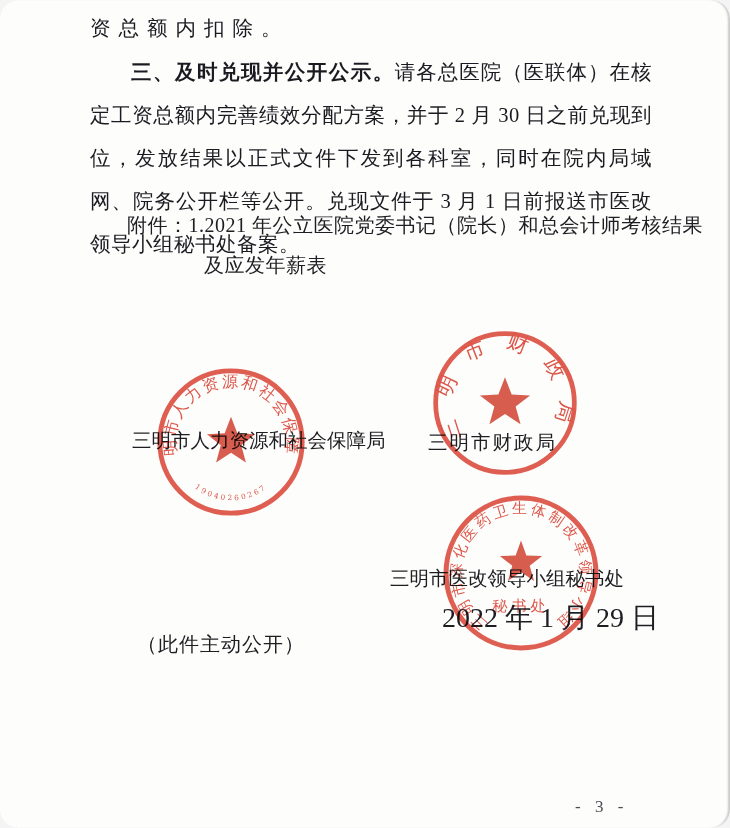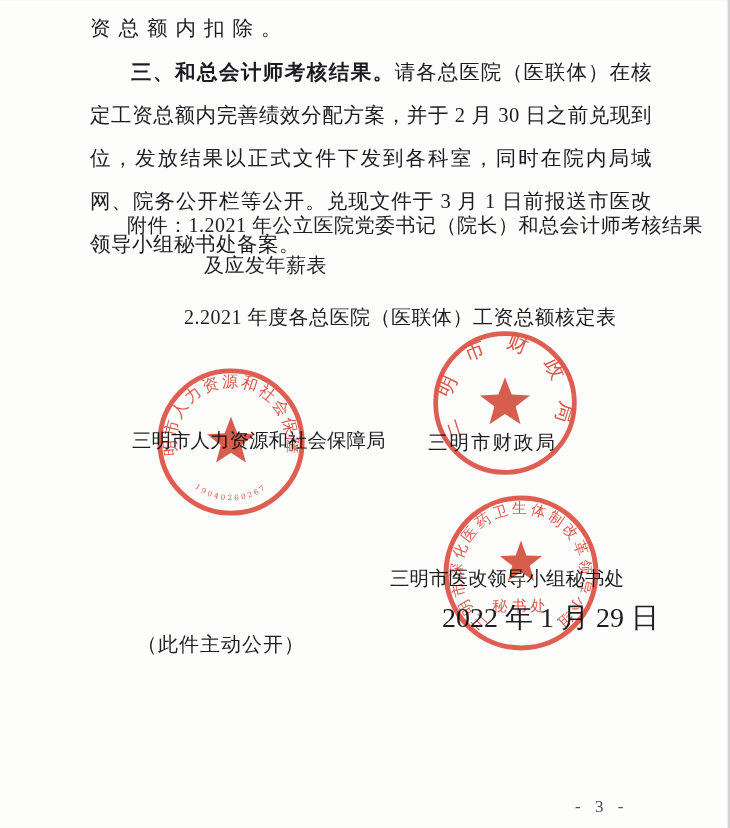--- a/index.html
+++ b/index.html
@@ -7,20 +7,21 @@
     width:730px;height:828px;
     background:#f4f4f4;
     font-family:"Liberation Serif","DejaVu Serif",serif;
   }
   .page{
     position:relative;
     width:730px;height:828px;
     background:#fdfdfc;
     overflow:hidden;
     box-shadow:inset -3px 0 2px -1px #c9c9c9;
+    border-radius:19px;
   }
   .txt{position:absolute;color:#1d1d22;white-space:nowrap;}
   .body-flow{
     position:absolute;left:90px;top:7px;width:562px;
     font-size:20.5px;line-height:43px;color:#1a1a20;
   }
   .carryover{letter-spacing:8px;}
   .para{margin:0;text-indent:2em;text-align:justify;letter-spacing:0.5px;}
   .para .lead{
     font-family:"Liberation Sans","DejaVu Sans",sans-serif;
@@ -39,26 +40,25 @@
   }
   .seal text{font-family:"DejaVu Serif","Liberation Serif",serif;}
 </style>
 </head>
 <body>
 
 <div class="page">
 
   <div class="body-flow">
     <div class="carryover">资总额内扣除。</div>
-    <p class="para"><span class="lead">三、和总会计师考核结果。</span><span>请各总医院（医联体）在核定工资总额内完善绩效分配方案，并于 2 月 30 日之前兑现到位，发放结果以正式文件下发到各科室，同时在院内局域网、院务公开栏等公开。兑现文件于 3 月 1 日前报送市医改领导小组秘书处备案。</span></p>
+    <p class="para"><span class="lead">三、及时兑现并公开公示。</span><span>请各总医院（医联体）在核定工资总额内完善绩效分配方案，并于 2 月 30 日之前兑现到位，发放结果以正式文件下发到各科室，同时在院内局域网、院务公开栏等公开。兑现文件于 3 月 1 日前报送市医改领导小组秘书处备案。</span></p>
   </div>
 
   <div class="txt attach-line" style="left:127px;top:212px;">附件：1.2021 年公立医院党委书记（院长）和总会计师考核结果</div>
   <div class="txt attach-line" style="left:204px;top:252px;">及应发年薪表</div>
-  <div class="txt attach-line" style="left:184px;top:304px;">2.2021 年度各总医院（医联体）工资总额核定表</div>
 
   <div class="txt sig" style="left:132px;top:427px;">三明市人力资源和社会保障局</div>
   <div class="txt sig" style="left:428px;top:429px;letter-spacing:2px;">三明市财政局</div>
   <div class="txt sig" style="left:390px;top:565px;">三明市医改领导小组秘书处</div>
   <div class="txt sig" style="left:442px;top:599px;font-size:28px;">2022 年 1 月 29 日</div>
   <div class="txt sig" style="left:137px;top:631px;font-size:20px;letter-spacing:1px;text-align:center;">（此件主动公开）</div>
 
   <div class="txt page-num" style="left:575px;top:797px;">- 3 -</div>
 
   <svg class="seal" style="left:153px;top:364px;" width="156" height="156" viewBox="0 0 160 160">

